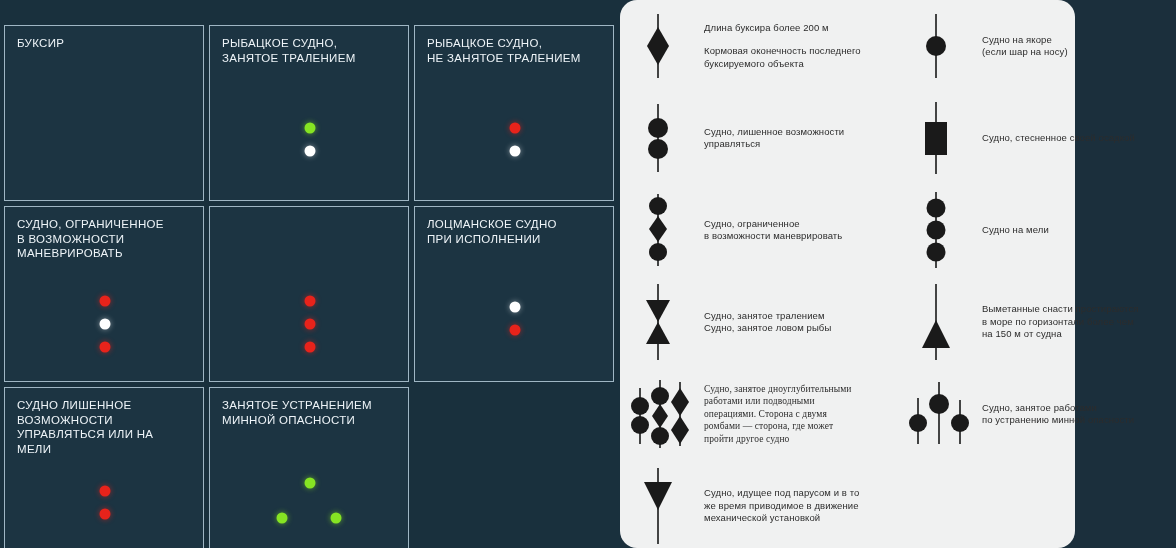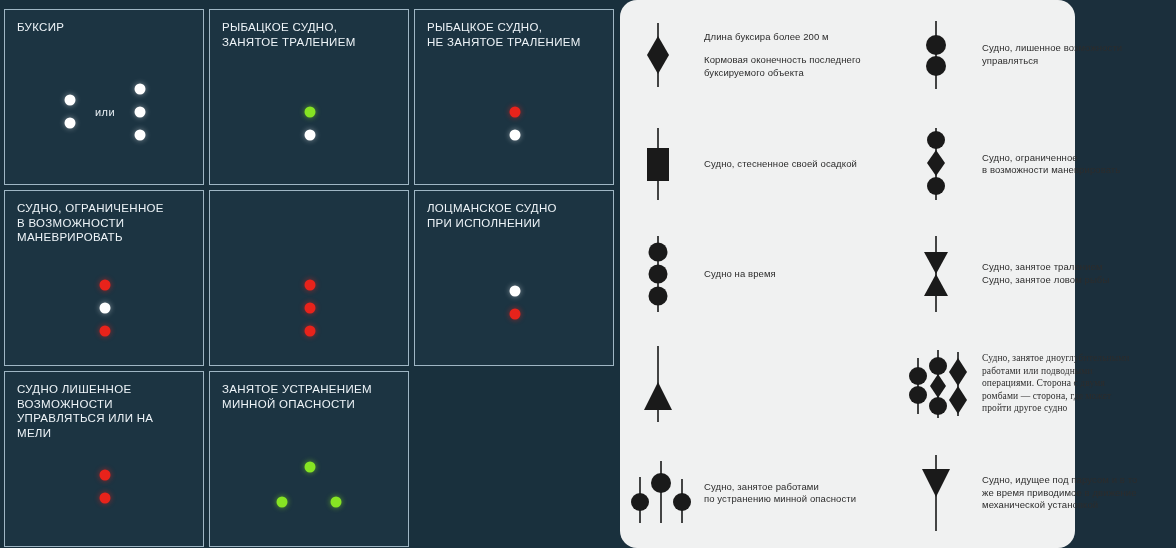--- a/index.html
+++ b/index.html
@@ -10,21 +10,21 @@
   }
   body { background: #1b2f3c; }
 
   .page { position: relative; width: 1176px; height: 548px; display: flex; }
 
   
   .left-panel {
     position: relative;
     width: 620px; height: 548px;
     background: #19303d;
-    padding: 4px 4px 4px 2px;
+    padding: 20px 4px 4px 2px;
   }
   .cards-grid {
     display: grid;
     grid-template-columns: repeat(3, 200px);
     grid-template-rows: repeat(3, 176px);
     column-gap: 5px;
     row-gap: 5px;
     margin-left: 2px;
     margin-top: 5px;
   }
@@ -102,28 +102,20 @@
 </style>
 </head>
 <body>
 
 <div class="page">
 
   <div class="left-panel">
     <div class="cards-grid" id="cards-grid">
         <div class="card">
           <div class="card-title">БУКСИР</div>
-          <div class="lights-area">
-            <div class="light white" style="left: 65px; top: 28px;"></div>
-            <div class="light white" style="left: 65px; top: 51px;"></div>
-            <div class="light white" style="left: 135px; top: 17px;"></div>
-            <div class="light white" style="left: 135px; top: 40px;"></div>
-            <div class="light white" style="left: 135px; top: 63px;"></div>
-            <div class="or-label" style="left: 100px; top: 40px;">или</div>
-          </div>
         </div>
         <div class="card">
           <div class="card-title">РЫБАЦКОЕ СУДНО,
 ЗАНЯТОЕ ТРАЛЕНИЕМ</div>
           <div class="lights-area">
             <div class="light green" style="left: 100px; top: 40px;"></div>
             <div class="light white" style="left: 100px; top: 63px;"></div>
           </div>
         </div>
         <div class="card">
@@ -184,20 +176,30 @@
     <div class="shape-grid" id="shape-grid">
         <div class="shape-row">
           <div class="shape-box">
             <svg width="70" height="92" viewBox="0 0 70 92">
               <rect x="29.2" y="14" width="1.6" height="64" fill="#1a1a1a"></rect>
               <polygon points="30,27 41,46 30,65 19,46" fill="#1a1a1a"></polygon>
             </svg>
           </div>
           <div class="shape-text"><span style="display: block;">Длина буксира более 200 м</span><span class="para2">Кормовая оконечность последнего
 буксируемого объекта</span></div>
+        </div>
+        <div class="shape-row">
+          <div class="shape-box">
+            <svg width="70" height="92" viewBox="0 0 70 92">
+              <rect x="29.2" y="14" width="1.6" height="64" fill="#1a1a1a"></rect>
+              <circle cx="30" cy="46" r="10" fill="#1a1a1a"></circle>
+            </svg>
+          </div>
+          <div class="shape-text"><span style="display: block;">Судно на якоре
+(если шар на носу)</span></div>
         </div>
         <div class="shape-row">
           <div class="shape-box">
             <svg width="70" height="92" viewBox="0 0 70 92">
               <rect x="29.2" y="12" width="1.6" height="68" fill="#1a1a1a"></rect>
               <circle cx="30" cy="36" r="10" fill="#1a1a1a"></circle>
               <circle cx="30" cy="57" r="10" fill="#1a1a1a"></circle>
             </svg>
           </div>
           <div class="shape-text"><span style="display: block;">Судно, лишенное возможности
@@ -226,40 +228,43 @@
         </div>
         <div class="shape-row">
           <div class="shape-box">
             <svg width="70" height="92" viewBox="0 0 70 92">
               <rect x="29.2" y="8" width="1.6" height="76" fill="#1a1a1a"></rect>
               <circle cx="30" cy="24" r="9.5" fill="#1a1a1a"></circle>
               <circle cx="30" cy="46" r="9.5" fill="#1a1a1a"></circle>
               <circle cx="30" cy="68" r="9.5" fill="#1a1a1a"></circle>
             </svg>
           </div>
-          <div class="shape-text"><span style="display: block;">Судно на время</span></div>
+          <div class="shape-text"><span style="display: block;">Судно на мели</span></div>
         </div>
         <div class="shape-row">
           <div class="shape-box">
             <svg width="70" height="92" viewBox="0 0 70 92">
               <rect x="29.2" y="8" width="1.6" height="76" fill="#1a1a1a"></rect>
               <polygon points="18,24 42,24 30,46" fill="#1a1a1a"></polygon>
               <polygon points="30,46 42,68 18,68" fill="#1a1a1a"></polygon>
             </svg>
           </div>
           <div class="shape-text"><span style="display: block;">Судно, занятое тралением
 Судно, занятое ловом рыбы</span></div>
         </div>
         <div class="shape-row">
           <div class="shape-box">
             <svg width="70" height="92" viewBox="0 0 70 92">
               <rect x="29.2" y="8" width="1.6" height="76" fill="#1a1a1a"></rect>
               <polygon points="30,44 44,72 16,72" fill="#1a1a1a"></polygon>
             </svg>
           </div>
+          <div class="shape-text"><span style="display: block;">Выметанные снасти простираются
+в море по горизонтали более чем
+на 150 м от судна</span></div>
         </div>
         <div class="shape-row">
           <div class="shape-box">
             <svg width="70" height="92" viewBox="0 0 70 92">
               <rect x="11.2" y="20" width="1.6" height="56" fill="#1a1a1a"></rect>
               <circle cx="12" cy="38" r="9" fill="#1a1a1a"></circle>
               <circle cx="12" cy="57" r="9" fill="#1a1a1a"></circle>
               <rect x="31.2" y="12" width="1.6" height="68" fill="#1a1a1a"></rect>
               <circle cx="32" cy="28" r="9" fill="#1a1a1a"></circle>
               <polygon points="32,36 40,48 32,60 24,48" fill="#1a1a1a"></polygon>

